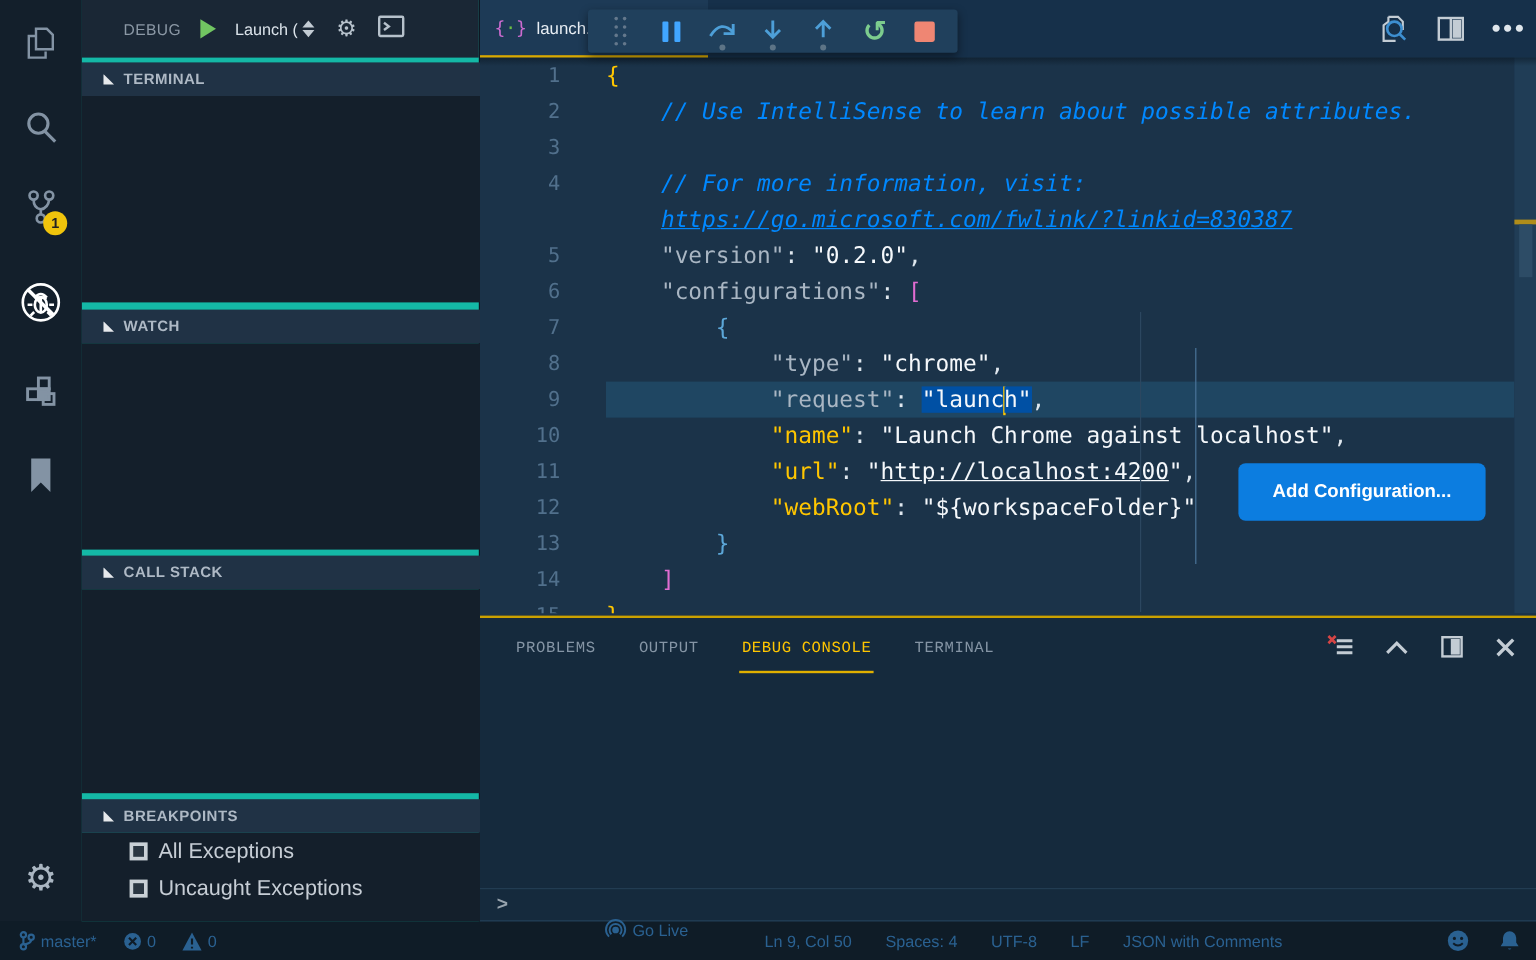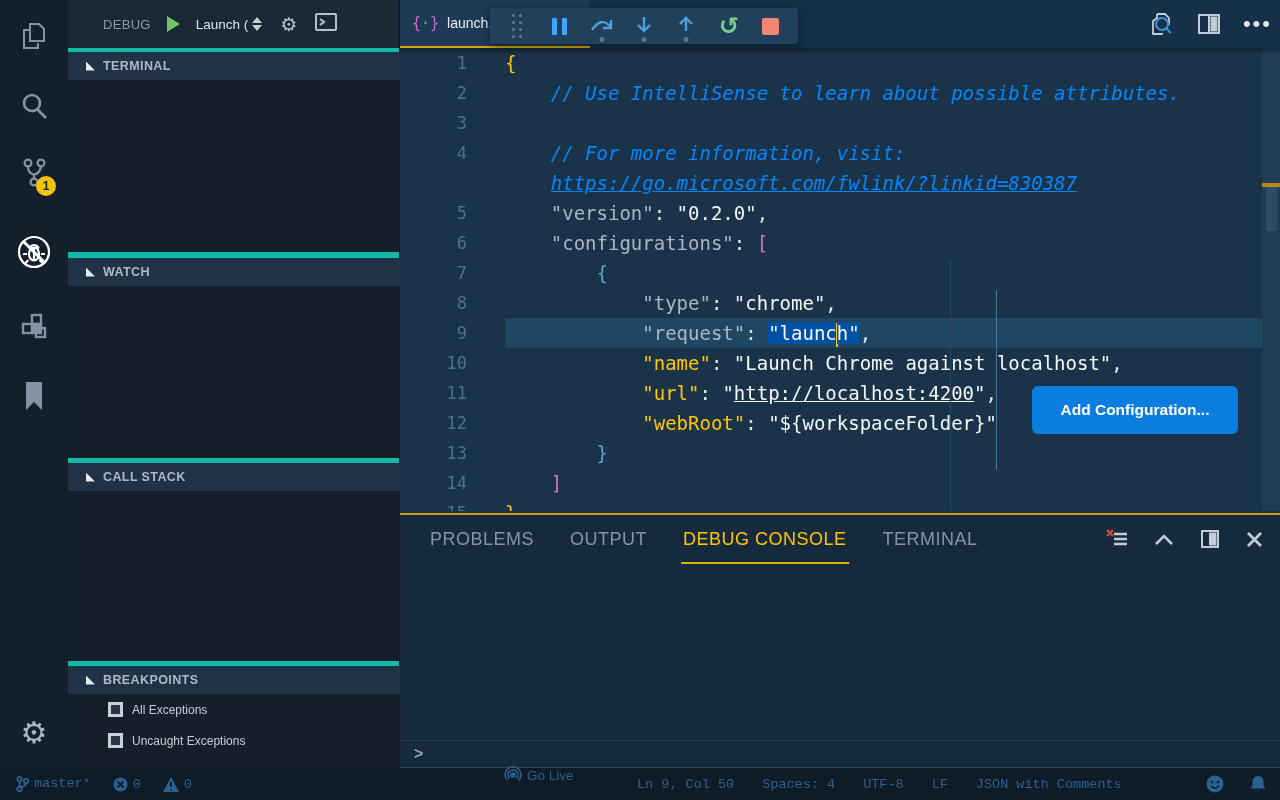--- a/index.html
+++ b/index.html
@@ -27,21 +27,21 @@
   .sd-gear { margin-left:18px; color:#b6c1cb; font-size:19px; cursor:pointer; line-height:1; }
   .sd-console { margin-left:18px; cursor:pointer; color:#b6c1cb; }
 
   .section { position:absolute; left:0; width:332px; }
   .section-header { height:28px; background:#203245; display:flex; align-items:center; cursor:pointer; }
   .twistie { width:9px; height:9px; background:#e6e9ec; clip-path:polygon(0 0, 100% 100%, 0 100%); margin-left:18px; }
   .section-label { color:#aeb9c5; font-size:12.5px; font-weight:bold; letter-spacing:.4px; margin-left:8px; }
   .section-body { background:#141f2b; }
   .bp-item { display:flex; align-items:center; height:31px; cursor:pointer; }
   .bp-check { width:15px; height:15px; border:3px solid #c9d0d6; background:#2a3642; margin-left:40px; }
-  .bp-label { color:#c6cdd5; font-size:12px; margin-left:9px; }
+  .bp-label { color:#c6cdd5; font-size:18px; margin-left:9px; }
 
   
   .editor-area { position:absolute; left:400px; top:0; width:880px; height:768px; background:#1b3349; }
   .tab-bar { position:absolute; left:0; top:0; width:880px; height:48px; background:#16304a; }
   .tab { position:absolute; left:0; top:0; width:190px; height:48px; background:#1d3a56; border-bottom:2px solid #d9a900; display:flex; align-items:center; overflow:hidden; cursor:pointer; }
   .tab-json-icon { font-family:"DejaVu Sans Mono", monospace; font-size:15px; color:#cc6bd0; margin-left:12px; }
   .tab-json-icon b { color:#6cbf43; font-weight:normal; }
   .tab-label { color:#e8eef4; font-size:14px; margin-left:8px; white-space:nowrap; }
   .tab-bar-shadow { position:absolute; left:0; top:48px; width:880px; height:7px; background:linear-gradient(rgba(5,15,25,.45), rgba(5,15,25,0)); pointer-events:none; z-index:2; }
   .editor-actions { position:absolute; right:8px; top:0; height:48px; display:flex; align-items:center; gap:22px; color:#c3ccd4; }
@@ -77,31 +77,31 @@
 
   .overview-ruler { position:absolute; right:0; top:48px; width:18px; height:463px; background:#203d56; }
   .ov-marker { position:absolute; left:0; top:135px; width:18px; height:4px; background:#b08d1a; }
   .ov-thumb { position:absolute; left:4px; top:139px; width:11px; height:44px; background:#2d4c66; cursor:pointer; }
 
   .add-config-btn { position:absolute; left:632px; top:386px; width:206px; height:48px; background:#0c7de0; border:none; border-radius:6px; color:#fff; font-size:15.5px; font-weight:600; font-family:"Liberation Sans", sans-serif; cursor:pointer; z-index:3; }
 
   
   .panel { position:absolute; left:0; top:513px; width:880px; height:255px; background:#152a3d; border-top:2px solid #caa100; }
   .panel-tabs { position:absolute; left:28px; top:0; height:48px; display:flex; gap:32px; align-items:center; }
-  .panel-tab { color:#8595a5; font-size:18px; letter-spacing:.5px; cursor:pointer; position:relative; padding:6px 2px; }
+  .panel-tab { color:#8595a5; font-size:13px; letter-spacing:.5px; cursor:pointer; position:relative; padding:6px 2px;font-family:Liberation Mono, monospace; }
   .panel-tab.active { color:#ffc600; }
   .panel-tab.active::after { content:""; position:absolute; left:0; right:0; bottom:-8px; height:2px; background:#e0b000; }
   .panel-actions { position:absolute; right:18px; top:0; height:48px; display:flex; align-items:center; gap:28px; color:#c3ccd4; }
   .panel-actions .act { cursor:pointer; display:flex; }
   .panel-input { position:absolute; left:0; bottom:0; width:880px; height:28px; border-top:1px solid #223c52; border-bottom:1px solid #26475f; display:flex; align-items:center; cursor:text; }
   .panel-prompt { color:#98a4ae; font-weight:bold; font-size:16px; margin-left:14px; }
 
   
   .status-bar { position:absolute; left:0; top:768px; width:1280px; height:32px; background:#0f1c27; color:#2a6191; font-size:13.5px; z-index:6; }
-  .sb-item { display:flex; align-items:flex-start; gap:5px; cursor:pointer; white-space:nowrap;font-family:Liberation Mono, monospace; }
+  .sb-item { display:flex; align-items:flex-end; gap:5px; cursor:pointer; white-space:nowrap; }
   .sb-left { position:absolute; left:16px; top:0; height:32px; display:flex; align-items:center; gap:22px; }
   .sb-golive { position:absolute; left:505px; top:0; height:14px; display:flex; align-items:center; gap:6px; cursor:pointer; }
   .sb-right { position:absolute; left:637px; top:0; height:32px; display:flex; align-items:center; gap:28px; }
   .sb-icons { position:absolute; right:14px; top:0; height:32px; display:flex; align-items:center; gap:26px; }
   svg { overflow:visible; }
 </style>
 </head>
 <body>
 
 <div class="app">

